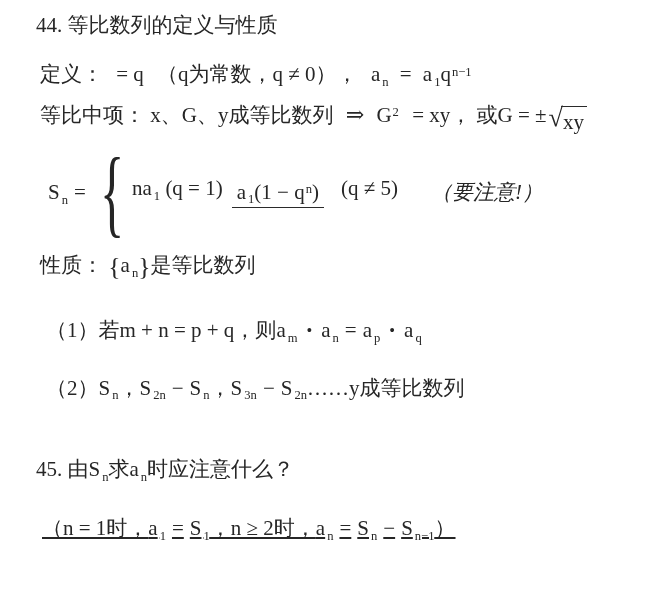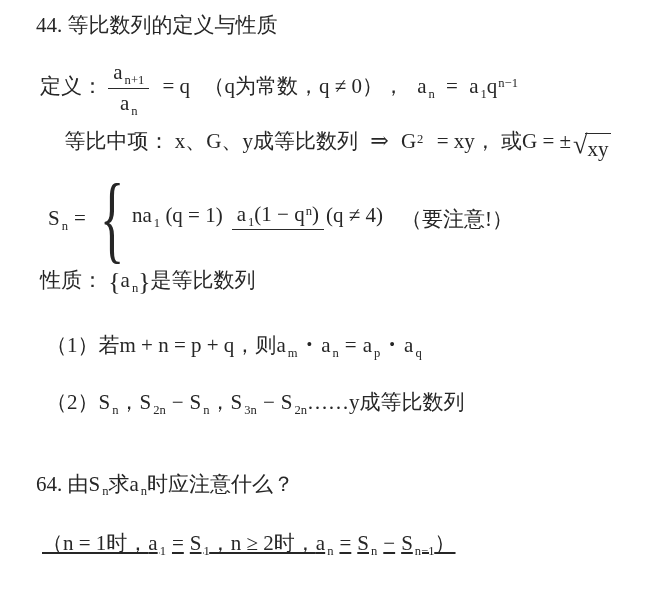--- a/index.html
+++ b/index.html
@@ -26,23 +26,23 @@
   .frac { display: inline-block; vertical-align: middle; text-align: center; line-height: 1.12; }
   .frac .num { display: block; border-bottom: 1.4px solid #2a2a2a; padding: 0 5px 3px 5px; }
   .frac .den { display: block; padding-top: 3px; }
 
   .op { margin: 0 6px; }
   .sp-l { margin-left: 8px; }
 
   
   .title44 { margin-top: 2px; }
   .def-line { margin-top: 22px; padding-left: 4px; }
-  .mean-line { margin-top: 12px; padding-left: 4px; text-align: center; }
+  .mean-line { margin-top: 12px; padding-left: 4px; }
   .sum-line { display: flex; align-items: center; margin-top: 18px; padding-left: 4px; }
-  .props-line { margin-top: 8px; padding-left: 4px; }
+  .props-line { margin-top: 20px; padding-left: 4px; }
   .p1-line { margin-top: 34px; padding-left: 10px; }
   .p2-line { margin-top: 30px; padding-left: 10px; }
   .t45-line { margin-top: 54px; }
   .ans-line { margin-top: 32px; padding-left: 6px; text-decoration: underline; }
 
   
   .arrow { margin: 0 7px; font-size: 1.05em; }
   .mdot { margin: 0 9px; font-size: 0.78em; vertical-align: 0.10em; }
 
   
@@ -51,37 +51,36 @@
   .sqrt-arg { border-top: 1.6px solid #2a2a2a; margin-left: -2px; padding: 2px 3px 0 2px; }
 
   
   .brace-big {
     display: inline-block;
     font-size: 92px; line-height: 0.82; font-weight: 400;
     transform: scale(0.55, 1.06); transform-origin: center;
     margin: 0 -8px 0 -2px;
   }
   .cases { display: flex; align-items: flex-start; gap: 9px; margin-left: 6px; }
-  .case2 { display: flex; align-items: flex-start; }
+  .case2 { display: flex; align-items: flex-end; gap: 15px; }
   .case2-cond { margin: 0 0 7px 2px; }
-  .note { margin-left: 18px; }
+  .note { margin-left: 33px; font-style: italic; }
 
   
   .set-brace { font-size: 1.22em; vertical-align: -0.10em; }
 </style>
 </head>
 <body>
 
 <div class="page">
 
   <div class="line title44">44. 等比数列的定义与性质</div>
 
   <div class="line def-line">
     <span>定义：</span>
-    <span class="frac"><span class="num"><span>a</span><sub>n+1</sub></span><span class="den"><span>a</span><sub>n</sub></span></span>
     <span class="sp-l">= q</span>
     <span class="sp-l">（q为常数，q ≠ 0），</span>
     <span class="v sp-l"><span>a</span><sub>n</sub></span>
     <span class="op">=</span>
     <span class="v"><span>a</span><sub>1</sub><span>q</span><sup>n−1</sup></span>
   </div>
 
   <div class="line mean-line">
     <span>等比中项：</span>
     <span>x、G、y成等比数列</span>
@@ -97,40 +96,40 @@
   <div class="sum-line">
     <span class="v sp-l"><span>S</span><sub>n</sub></span>
     <span class="op">=</span>
     <span class="brace-big">{</span>
     <span class="cases">
       <span class="case1"><span>na</span><sub>1</sub> <span>(q = 1)</span></span>
       <span class="case2">
           <span class="frac">
             <span class="num"><span>a</span><sub>1</sub><span>(1 − q</span><sup>n</sup><span>)</span></span>
           </span>
-          <span class="case2-cond">(q ≠ 4)</span>
+          <span class="case2-cond">(q ≠ 5)</span>
         </span>
     </span>
     <span class="note">（要注意!）</span>
   </div>
 
   <div class="line props-line">
     <span>性质：</span>
     <span class="set-brace">{</span><span class="v"><span>a</span><sub>n</sub></span><span class="set-brace">}</span><span>是等比数列</span>
   </div>
 
   <div class="line p1-line">
     <span>（1）若m + n = p + q，则</span><span class="v"><span>a</span><sub>m</sub></span><span class="mdot">•</span><span class="v"><span>a</span><sub>n</sub></span><span class="op">=</span><span class="v"><span>a</span><sub>p</sub></span><span class="mdot">•</span><span class="v"><span>a</span><sub>q</sub></span>
   </div>
 
   <div class="line p2-line">
     <span>（2）</span><span class="v"><span>S</span><sub>n</sub></span><span>，</span><span class="v"><span>S</span><sub>2n</sub></span><span class="op">−</span><span class="v"><span>S</span><sub>n</sub></span><span>，</span><span class="v"><span>S</span><sub>3n</sub></span><span class="op">−</span><span class="v"><span>S</span><sub>2n</sub></span><span>……y成等比数列</span>
   </div>
 
   <div class="line t45-line">
-    <span>64. 由</span><span class="v"><span>S</span><sub>n</sub></span><span>求</span><span class="v"><span>a</span><sub>n</sub></span><span>时应注意什么？</span>
+    <span>45. 由</span><span class="v"><span>S</span><sub>n</sub></span><span>求</span><span class="v"><span>a</span><sub>n</sub></span><span>时应注意什么？</span>
   </div>
 
   <div class="line ans-line">
     <span>（n = 1时，</span><span class="v"><span>a</span><sub>1</sub></span><span class="op">=</span><span class="v"><span>S</span><sub>1</sub></span><span>，n ≥ 2时，</span><span class="v"><span>a</span><sub>n</sub></span><span class="op">=</span><span class="v"><span>S</span><sub>n</sub></span><span class="op">−</span><span class="v"><span>S</span><sub>n−1</sub></span><span>）</span>
   </div>
 
 </div>
 
 </body></html>

